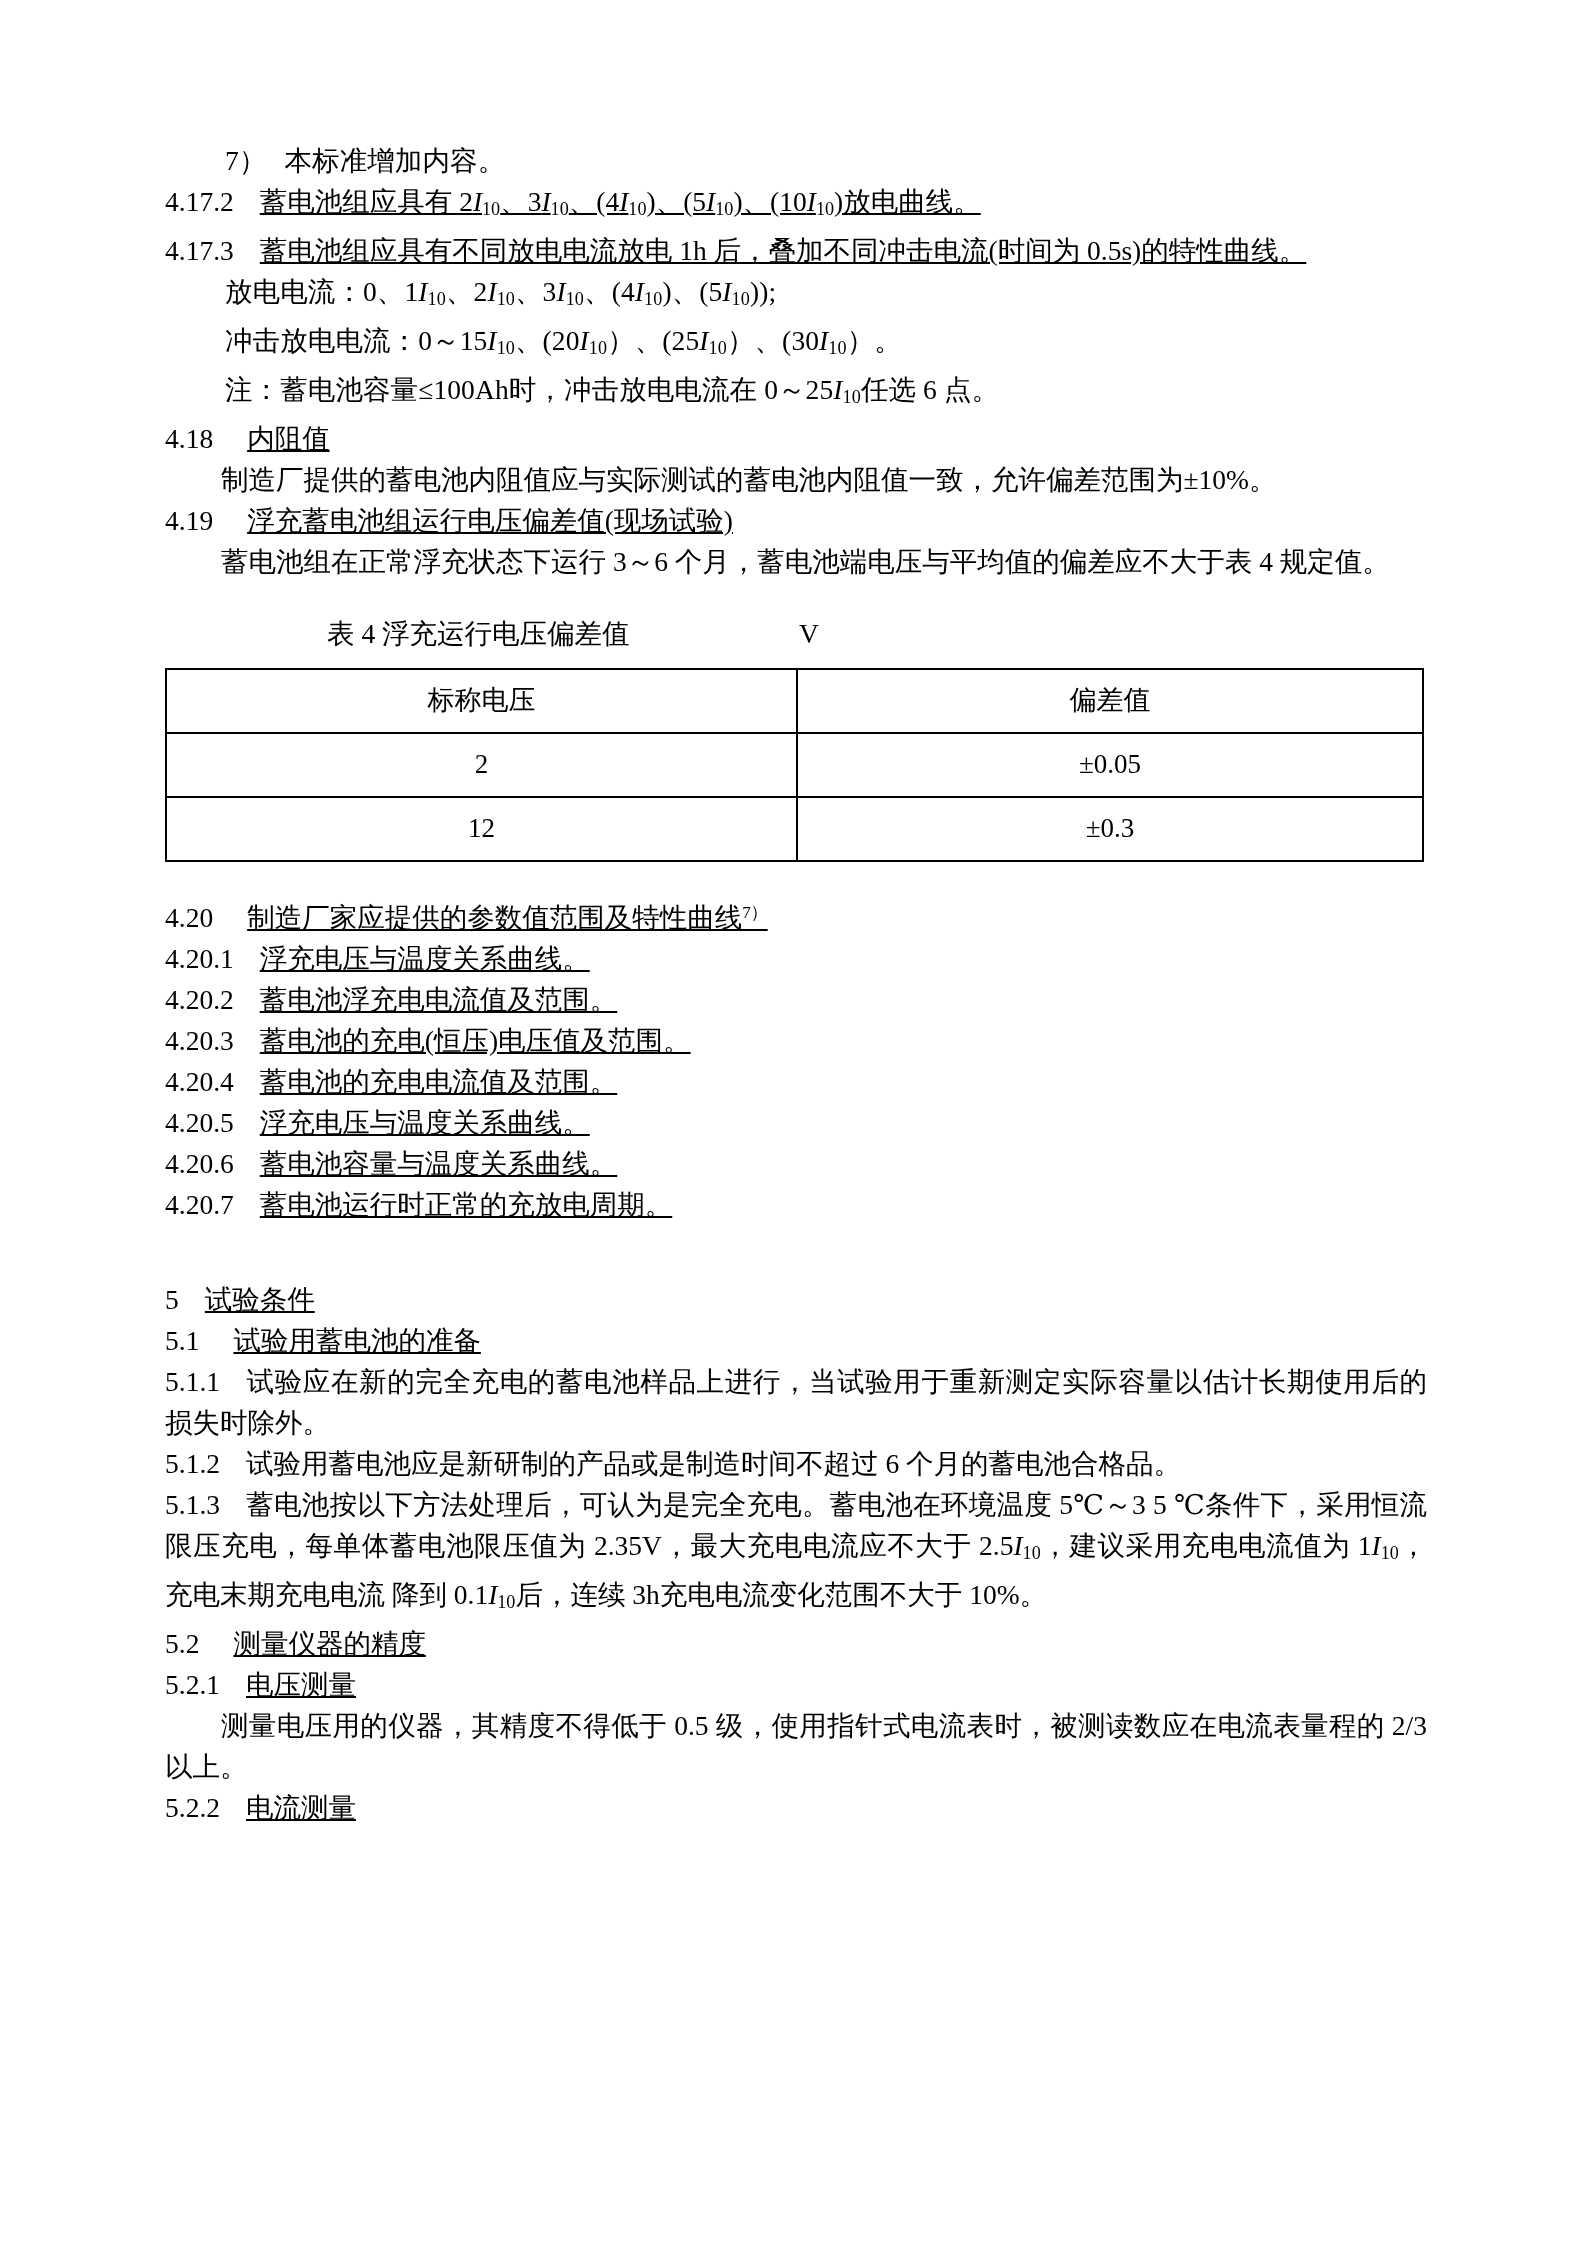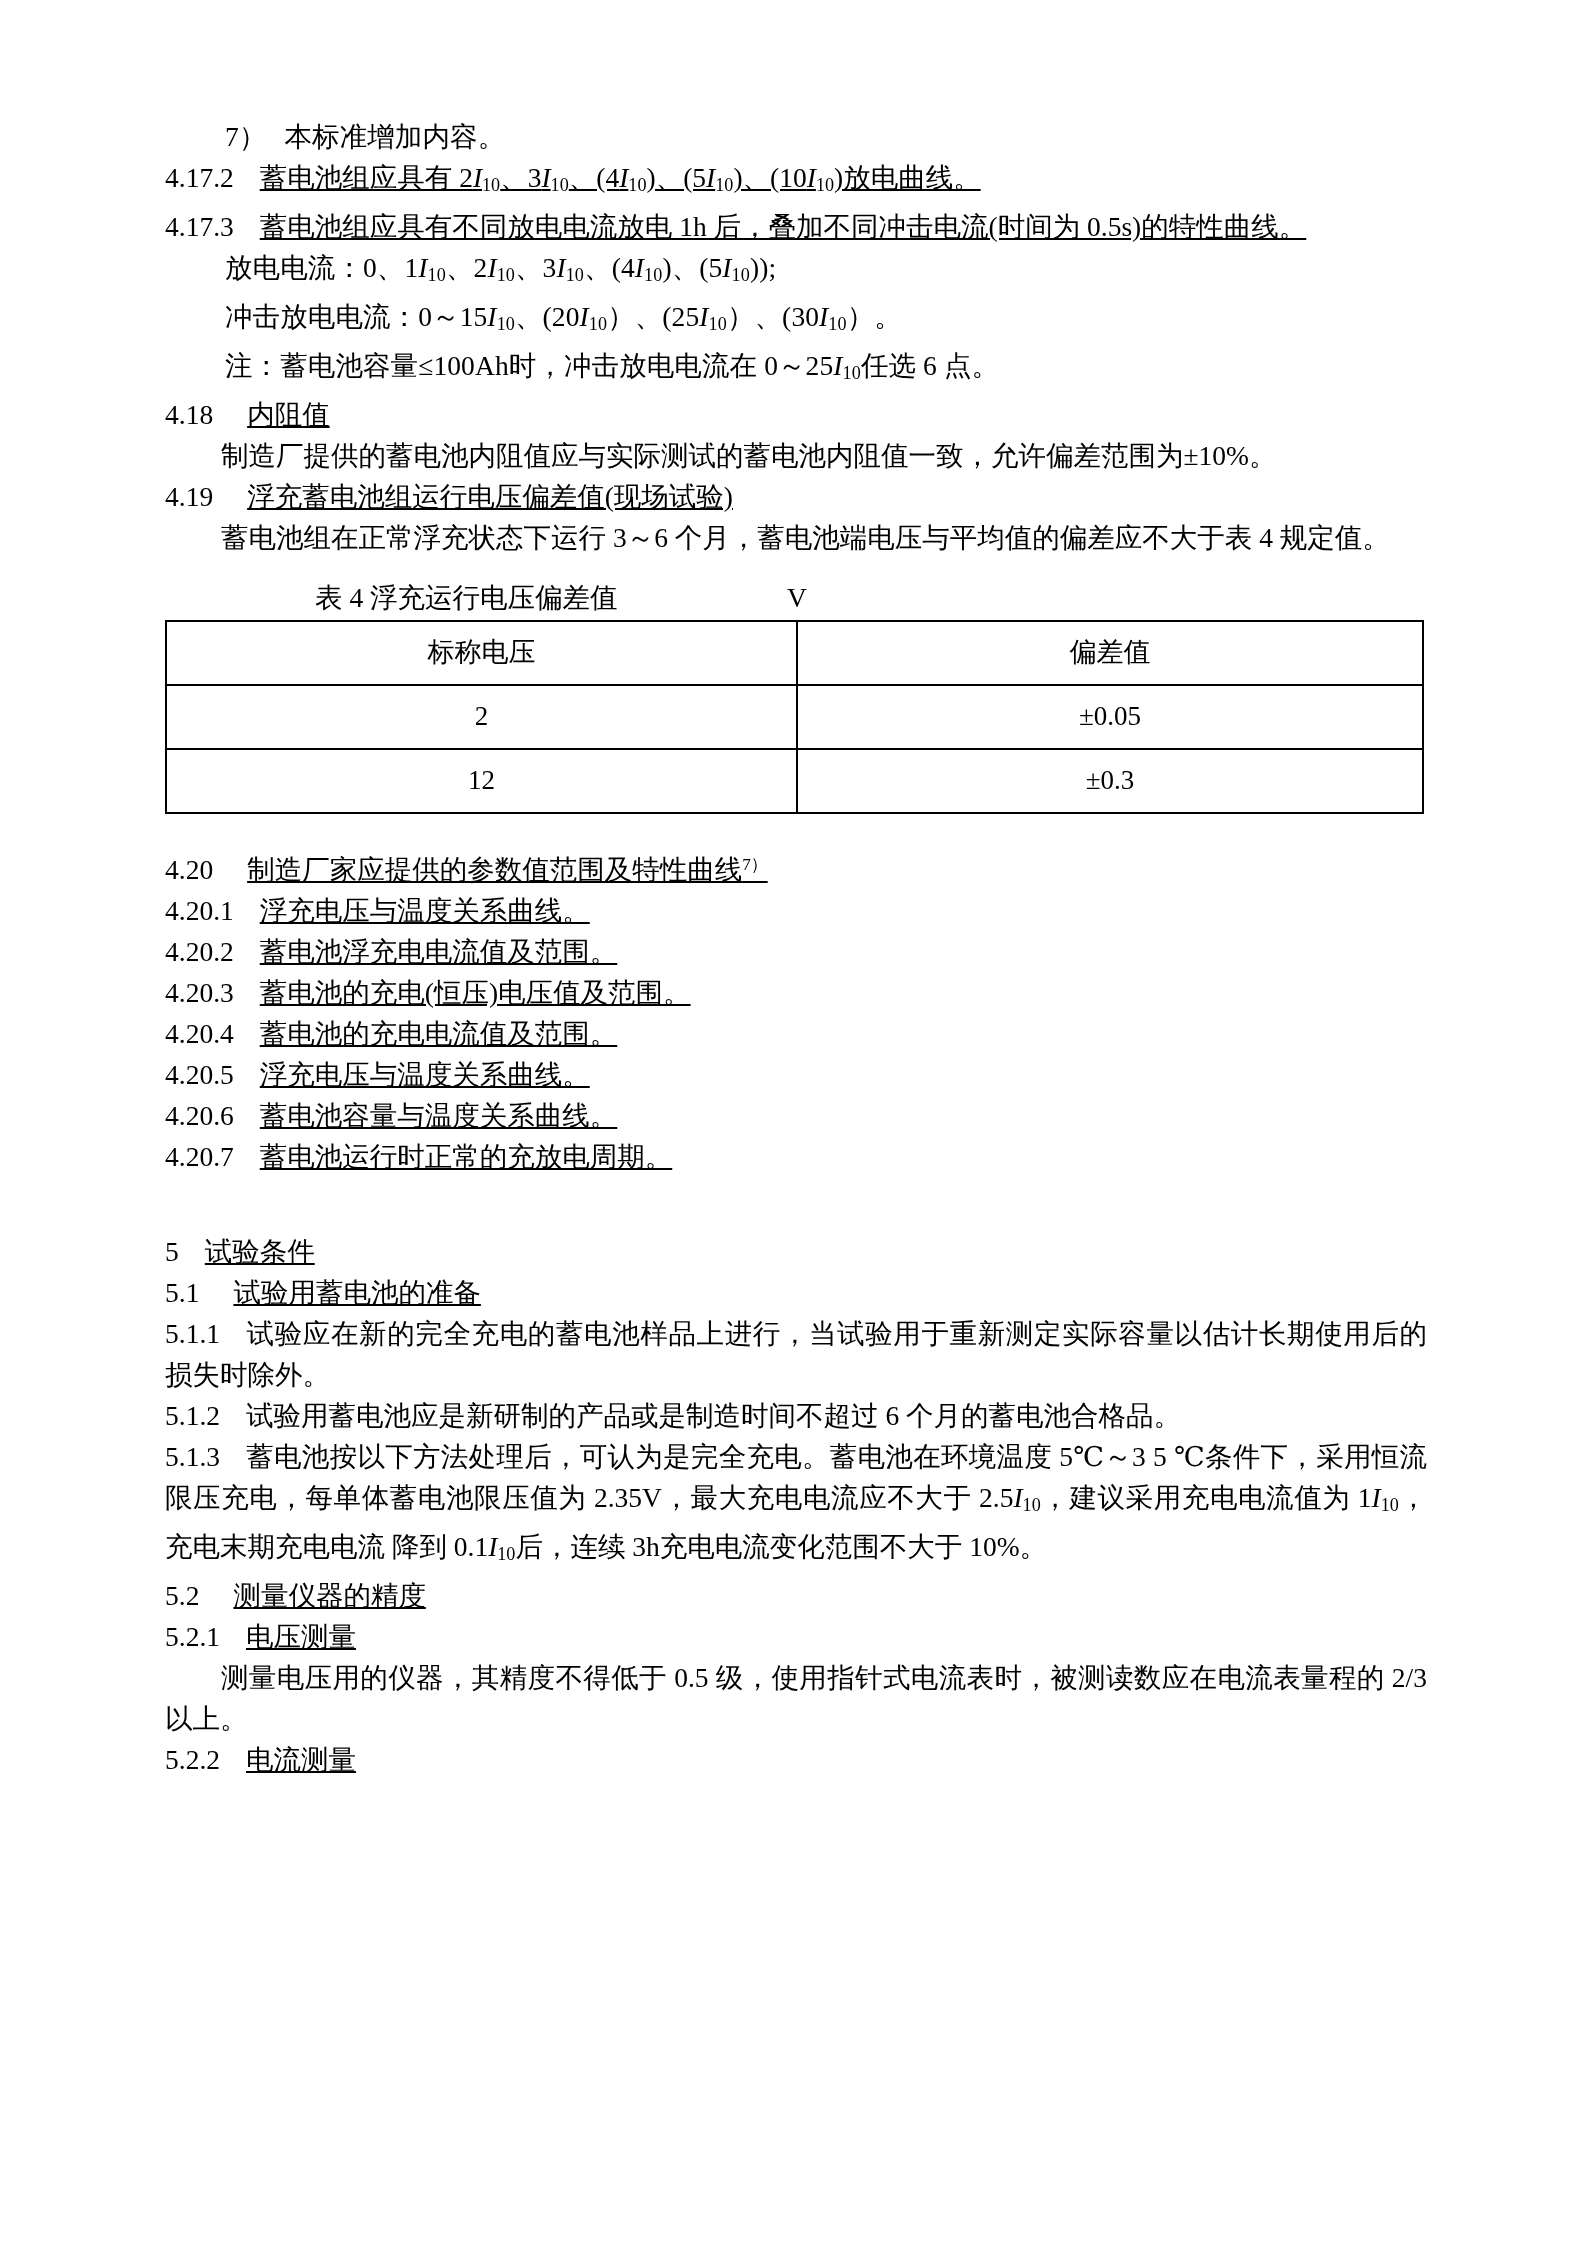--- a/index.html
+++ b/index.html
@@ -17,21 +17,21 @@
   .page {
     position: relative;
     width: 1586px;
     height: 2244px;
     background: #ffffff;
     box-sizing: border-box;
   }
   .content {
     position: absolute;
     left: 165px;
-    top: 116px;
+    top: 140px;
     width: 1262px;
   }
 
   
   .line {
     font-size: 27.5px;
     line-height: 41px;
     margin: 0;
     text-align: justify;
     text-justify: inter-ideograph;
@@ -63,21 +63,21 @@
 
   
   i.var { font-style: italic; font-family: "Liberation Serif", serif; }
   sub.s { font-size: 0.66em; vertical-align: -0.22em; font-style: normal; }
   sup.ref { font-size: 0.62em; vertical-align: 0.55em; }
 
   
   .tbl-caption {
     font-size: 27.5px;
     line-height: 40px;
-    margin: 0;
+    margin: 12px;
     position: relative;
     height: 42px;
   }
   .tbl-caption .cap-title {
     position: absolute;
     left: 150px;
     top: 0;
     white-space: nowrap;
   }
   .tbl-caption .cap-unit {

